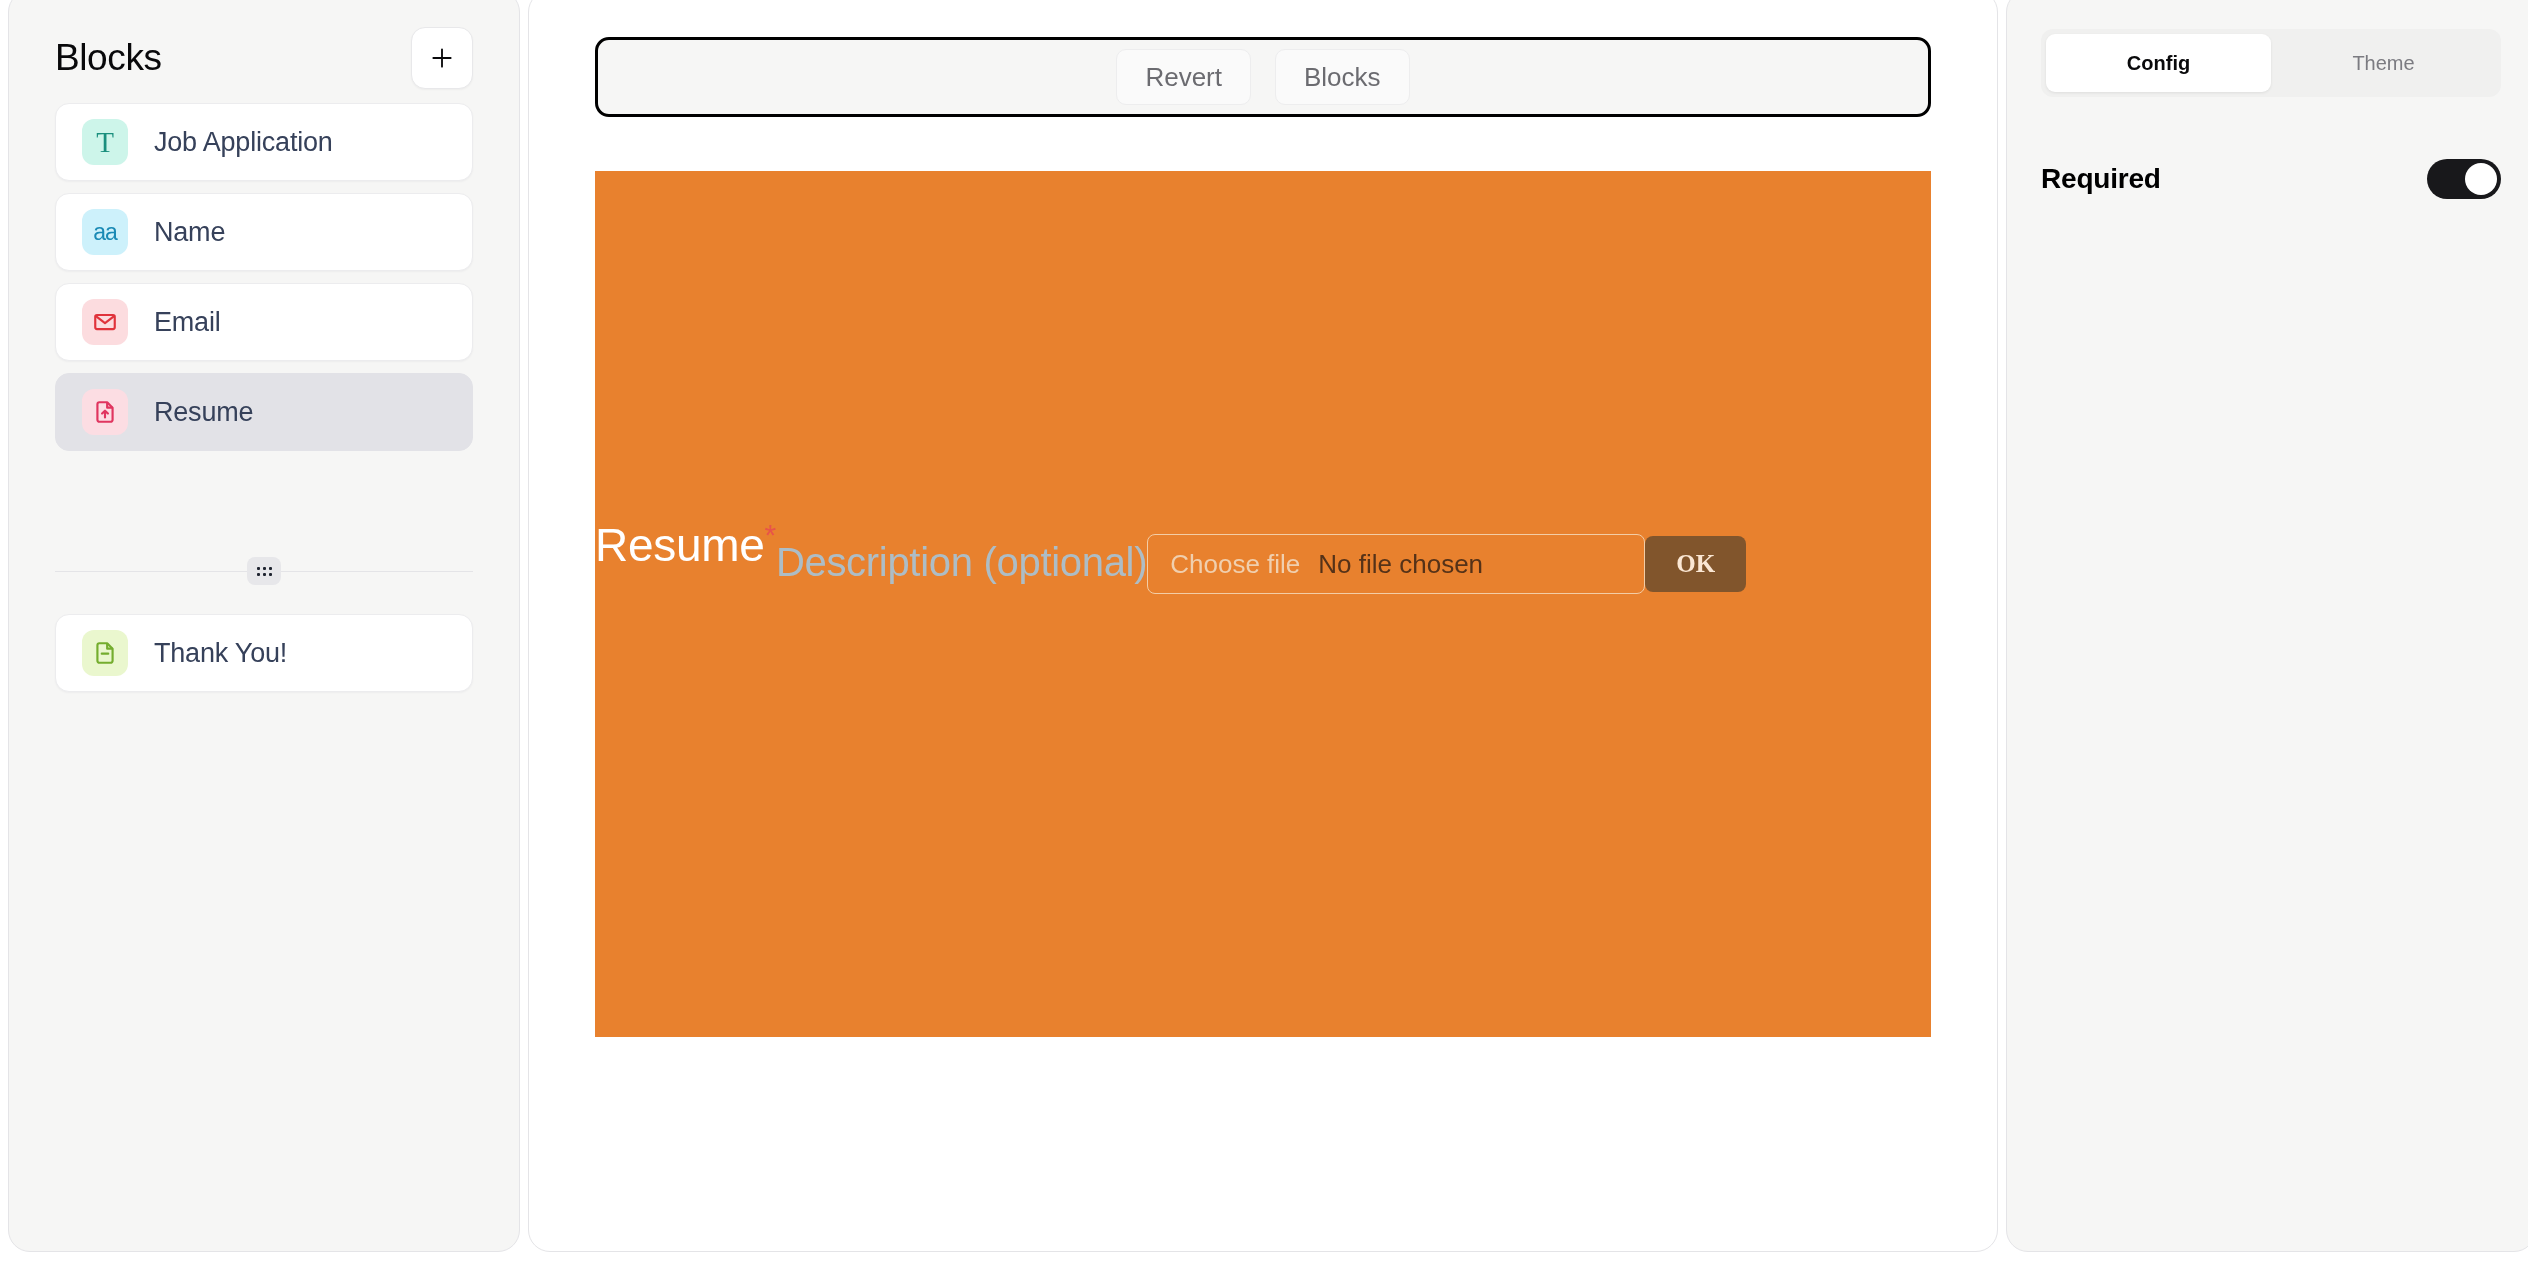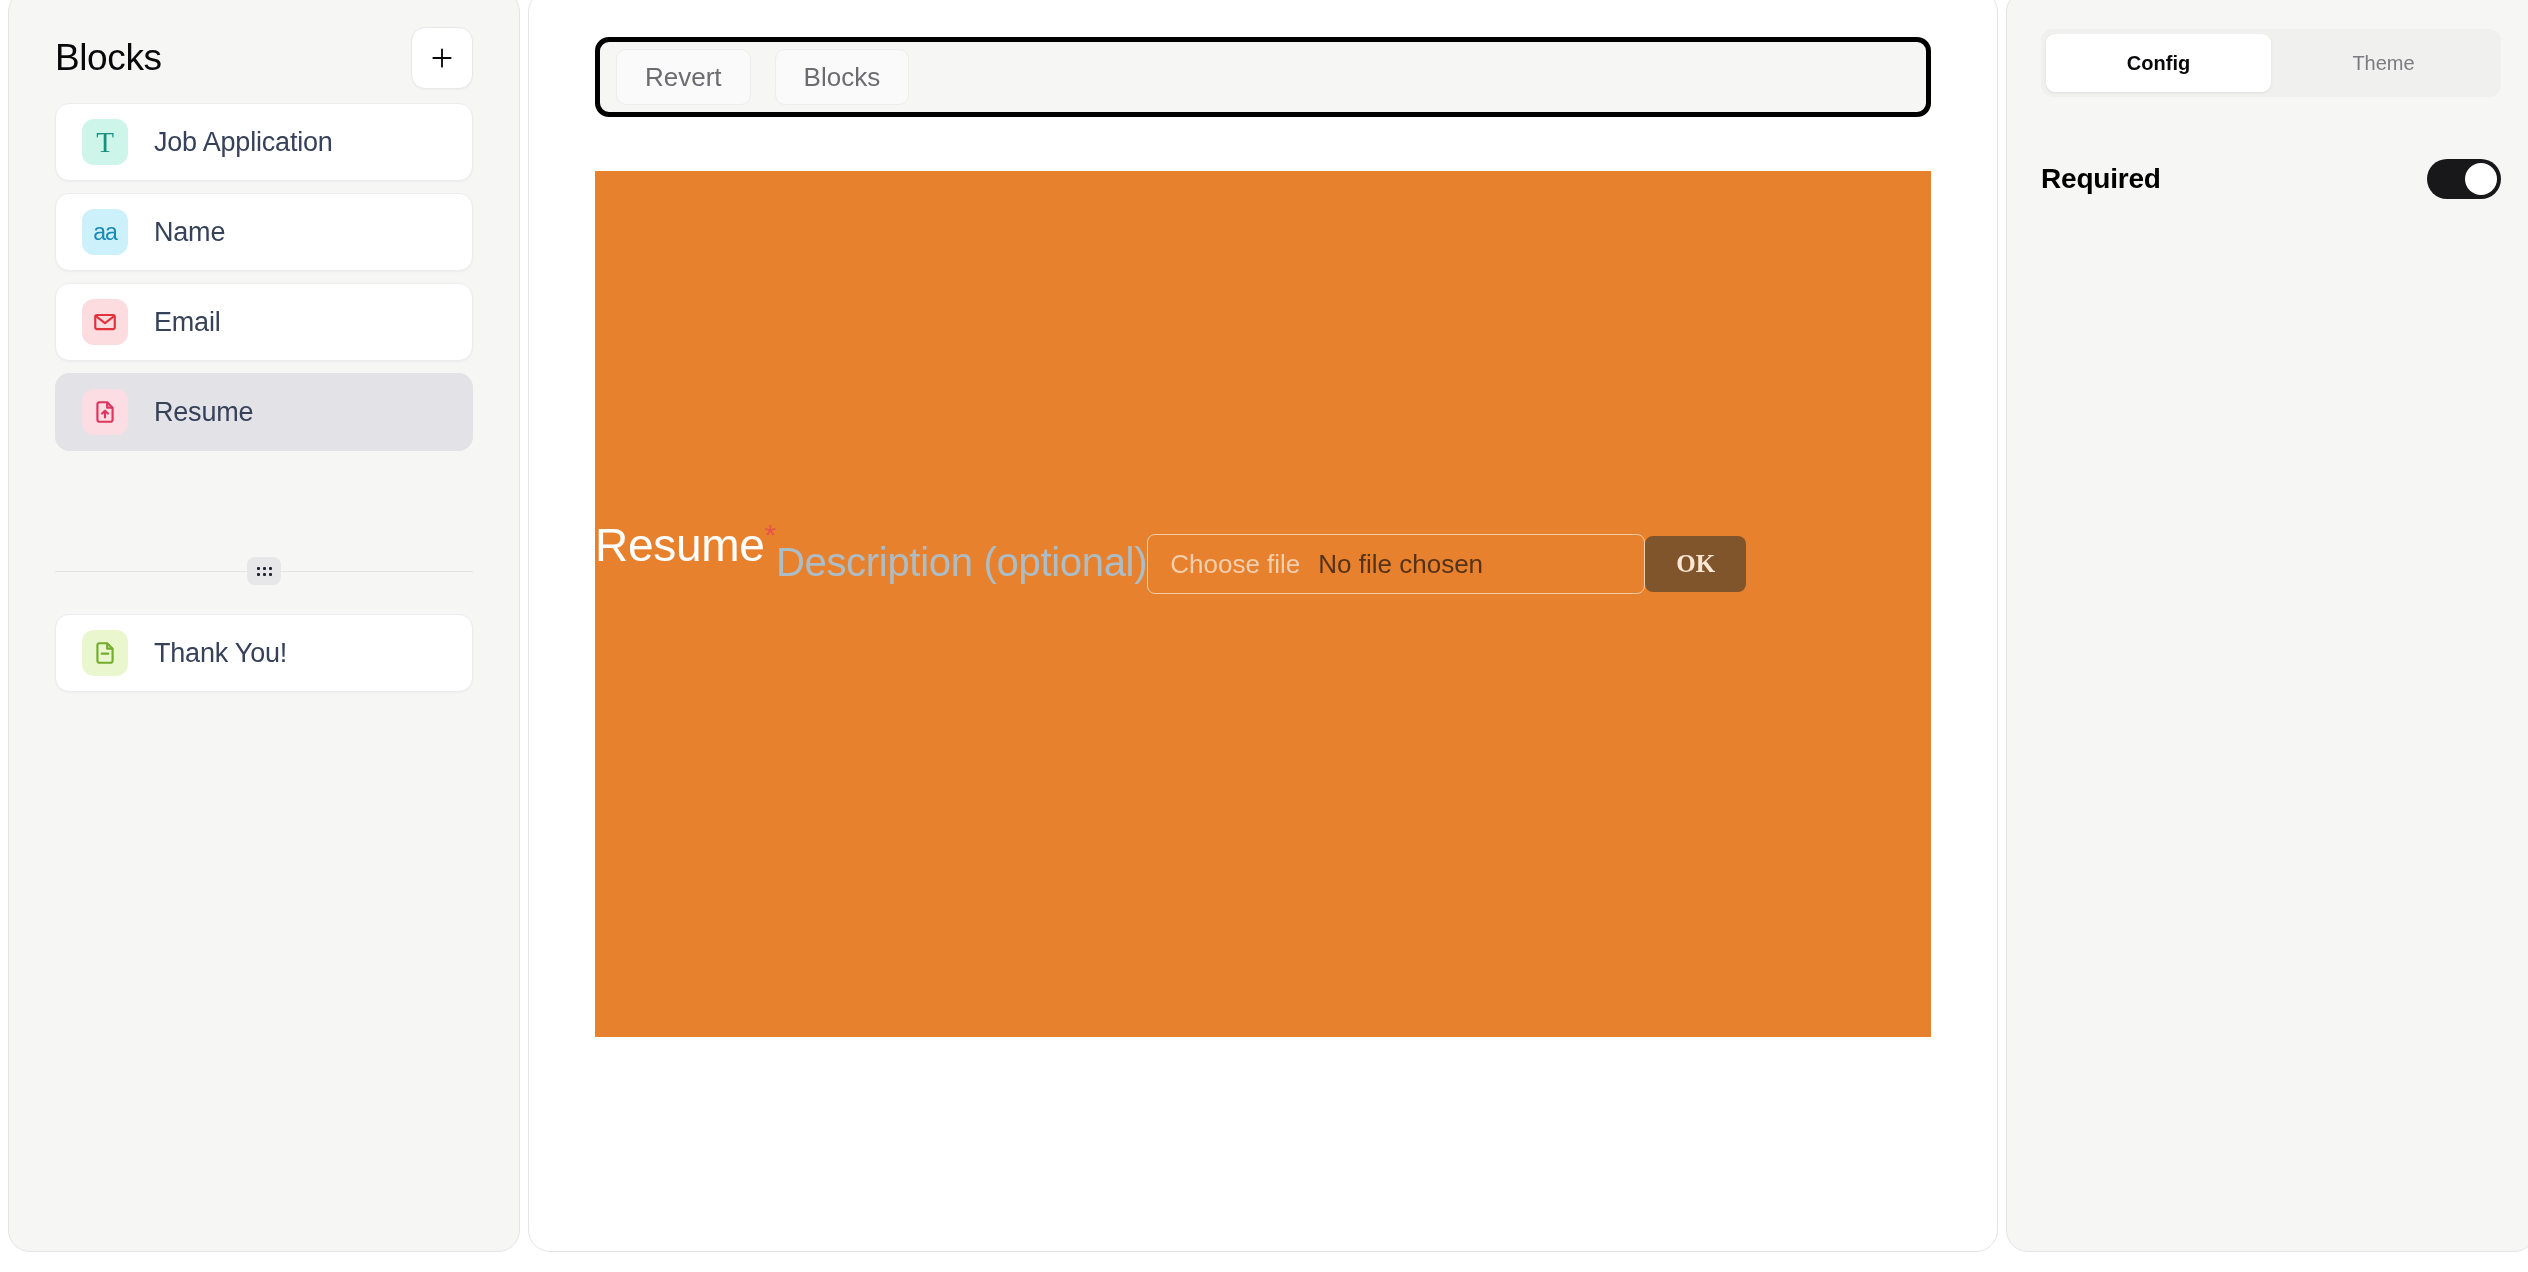--- a/index.html
+++ b/index.html
@@ -170,25 +170,25 @@
     height: 1262px;
     background: #ffffff;
     border: 1px solid #e4e4e7;
     border-radius: 22px;
     padding: 46px 66px;
   }
 
   .toolbar {
     height: 80px;
     background: #f6f6f5;
-    border: 5px solid #000000;
+    border: 3px solid #000000;
     border-radius: 14px;
     display: flex;
     align-items: center;
-    justify-content: flex-start;
+    justify-content: center;
     gap: 24px;
     padding: 0 16px;
   }
 
   .tool-btn {
     height: 56px;
     padding: 0 28px;
     background: #fafafa;
     border: 1px solid #ededee;
     border-radius: 10px;

